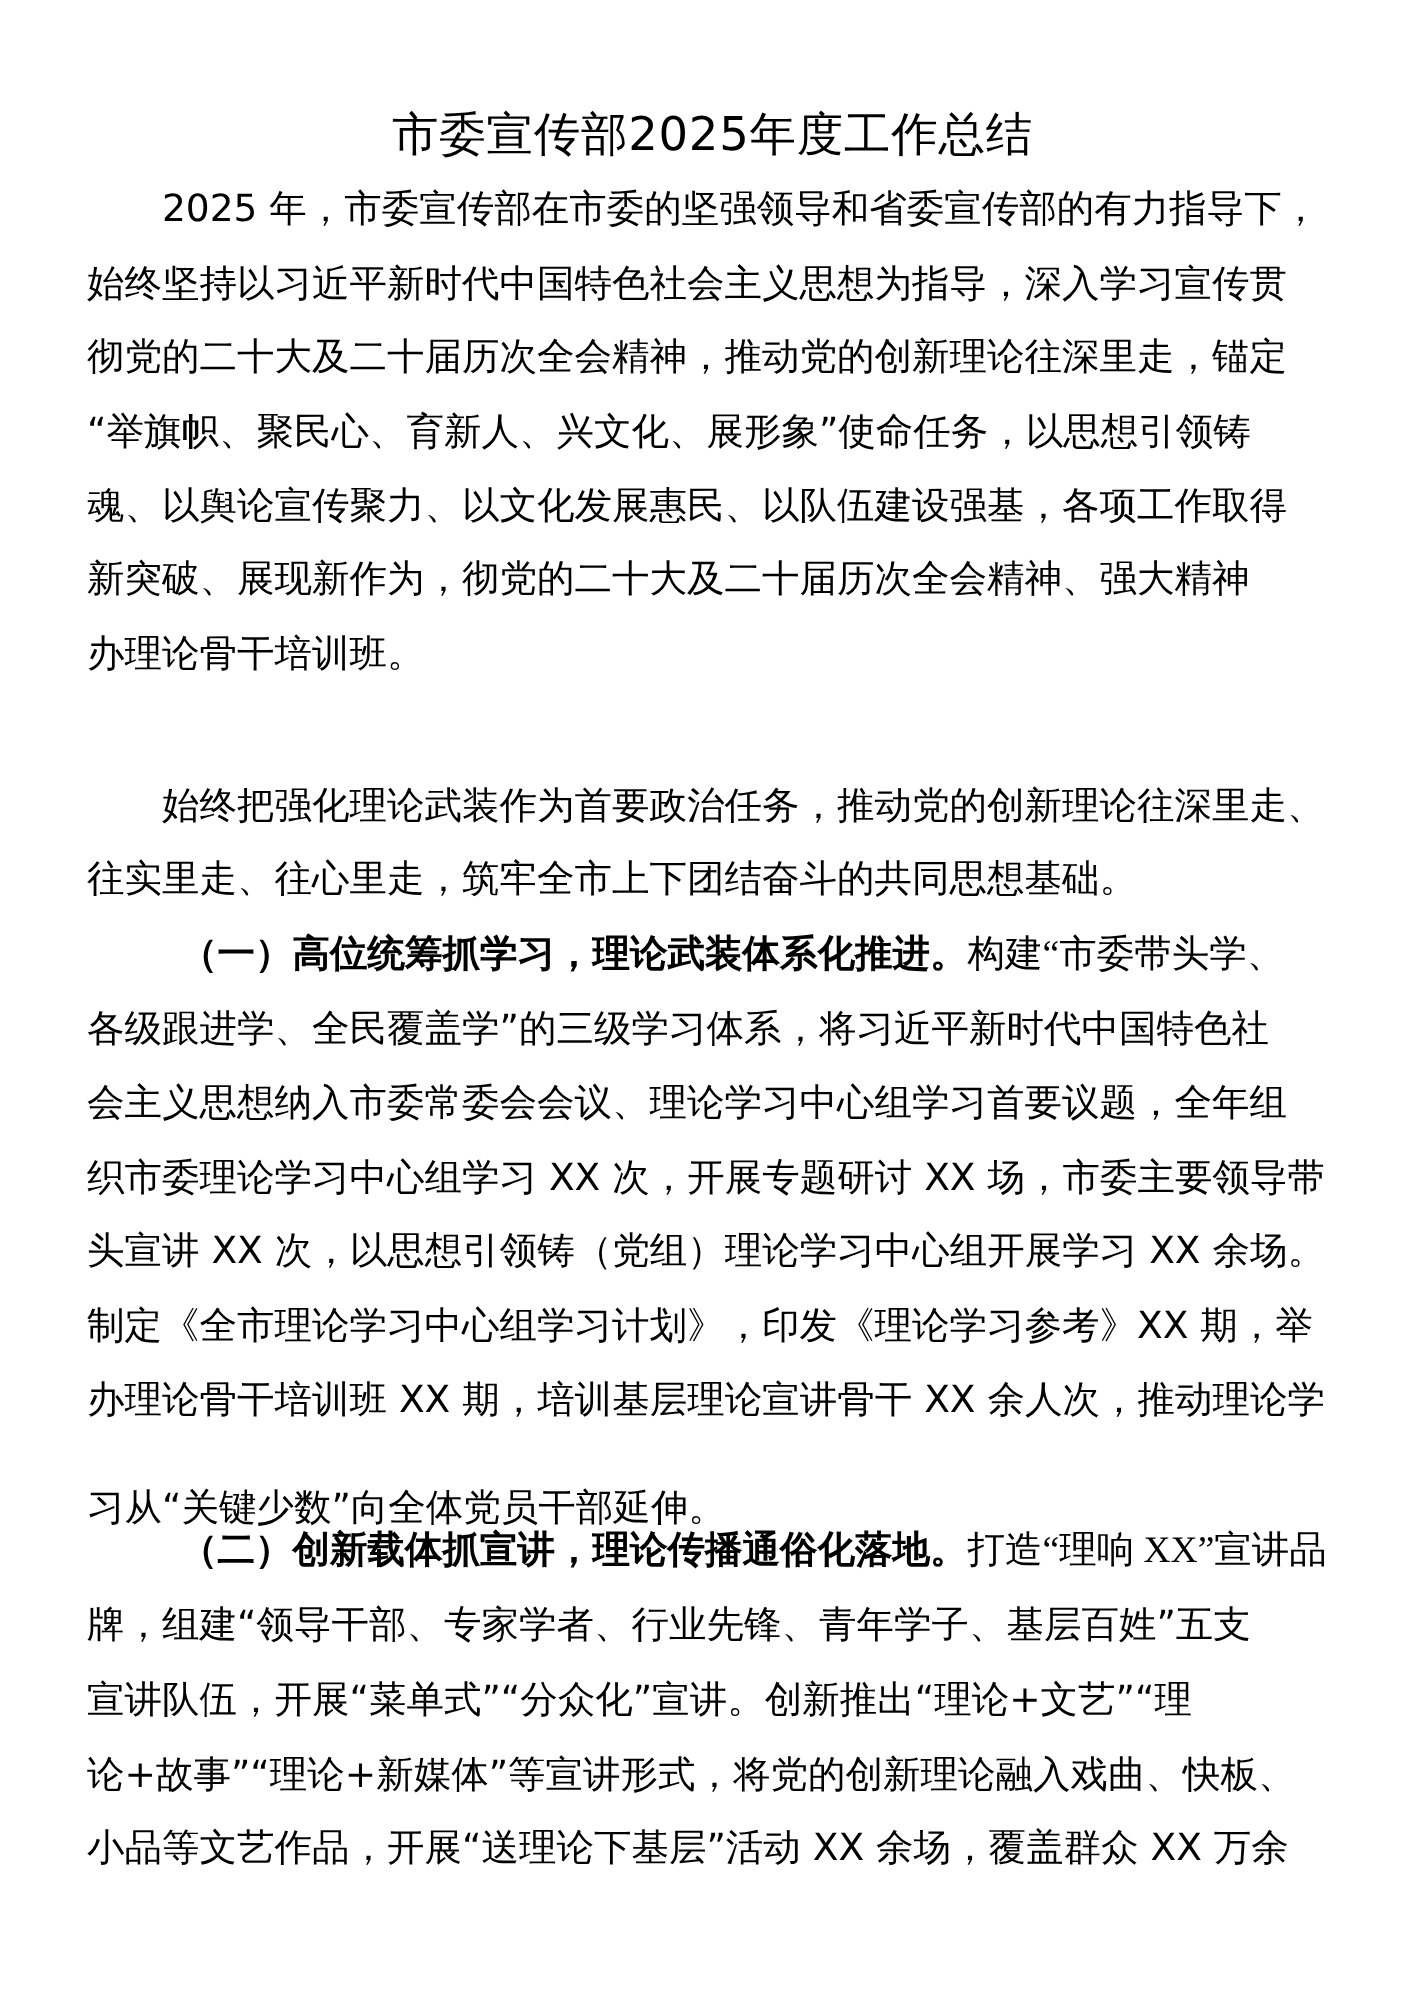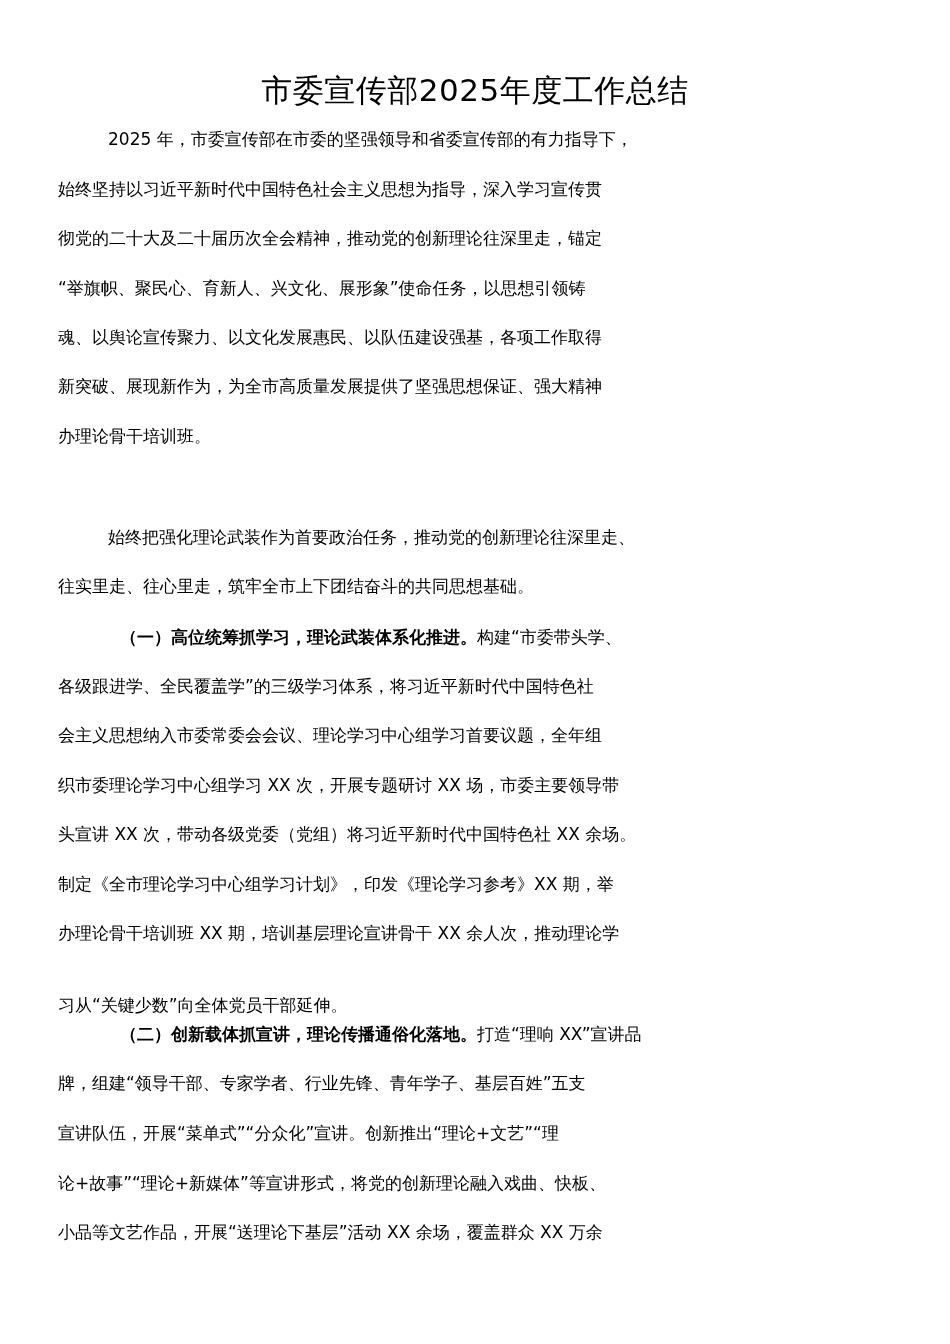--- a/index.html
+++ b/index.html
@@ -31,58 +31,58 @@
       text-align: center;
       font-size: 31px;
       line-height: 48px;
       letter-spacing: 0.5px;
       white-space: nowrap;
     }
     .line {
       position: absolute;
       left: 58px;
       height: 50px;
-      font-size: 17px;
+      font-size: 25px;
       line-height: 50px;
       white-space: nowrap;
       letter-spacing: 0px;
     }
     .indent { left: 108px; }
-    .indent2 { left: 120px; }
+    .indent2 { left: 120px; font-family: Liberation Serif, serif; }
     .bold { font-weight: bold; }
   </style>
 </head>
 <body>
 
 <div class="page">
 
   <div class="title">市委宣传部2025年度工作总结</div>
 
   <div>
     <div class="line indent" style="top:114px">2025 年，市委宣传部在市委的坚强领导和省委宣传部的有力指导下，</div>
     <div class="line" style="top:164px">始终坚持以习近平新时代中国特色社会主义思想为指导，深入学习宣传贯</div>
     <div class="line" style="top:213px">彻党的二十大及二十届历次全会精神，推动党的创新理论往深里走，锚定</div>
     <div class="line" style="top:263px">“举旗帜、聚民心、育新人、兴文化、展形象”使命任务，以思想引领铸</div>
     <div class="line" style="top:312px">魂、以舆论宣传聚力、以文化发展惠民、以队伍建设强基，各项工作取得</div>
-    <div class="line" style="top:361px">新突破、展现新作为，为全市高质量发展提供了坚强思想保证、强大精神</div>
+    <div class="line" style="top:361px">新突破、展现新作为，彻党的二十大及二十届历次全会精神、强大精神</div>
     <div class="line" style="top:411px">办理论骨干培训班。</div>
   </div>
 
 
   <div>
     <div class="line indent" style="top:512px">始终把强化理论武装作为首要政治任务，推动党的创新理论往深里走、</div>
     <div class="line" style="top:561px">往实里走、往心里走，筑牢全市上下团结奋斗的共同思想基础。</div>
   </div>
 
   <div>
     <div class="line indent2" style="top:612px"><span class="bold">（一）高位统筹抓学习，理论武装体系化推进。</span><span>构建“市委带头学、</span></div>
     <div class="line" style="top:661px">各级跟进学、全民覆盖学”的三级学习体系，将习近平新时代中国特色社</div>
     <div class="line" style="top:710px">会主义思想纳入市委常委会会议、理论学习中心组学习首要议题，全年组</div>
     <div class="line" style="top:760px">织市委理论学习中心组学习 XX 次，开展专题研讨 XX 场，市委主要领导带</div>
-    <div class="line" style="top:809px">头宣讲 XX 次，带动各级党委（党组）将习近平新时代中国特色社 XX 余场。</div>
+    <div class="line" style="top:809px">头宣讲 XX 次，以思想引领铸（党组）理论学习中心组开展学习 XX 余场。</div>
     <div class="line" style="top:859px">制定《全市理论学习中心组学习计划》，印发《理论学习参考》XX 期，举</div>
     <div class="line" style="top:908px">办理论骨干培训班 XX 期，培训基层理论宣讲骨干 XX 余人次，推动理论学</div>
     <div class="line" style="top:980px">习从“关键少数”向全体党员干部延伸。</div>
   </div>
 
   <div>
     <div class="line indent2" style="top:1009px"><span class="bold">（二）创新载体抓宣讲，理论传播通俗化落地。</span><span>打造“理响 XX”宣讲品</span></div>
     <div class="line" style="top:1058px">牌，组建“领导干部、专家学者、行业先锋、青年学子、基层百姓”五支</div>
     <div class="line" style="top:1108px">宣讲队伍，开展“菜单式”“分众化”宣讲。创新推出“理论+文艺”“理</div>
     <div class="line" style="top:1158px">论+故事”“理论+新媒体”等宣讲形式，将党的创新理论融入戏曲、快板、</div>

